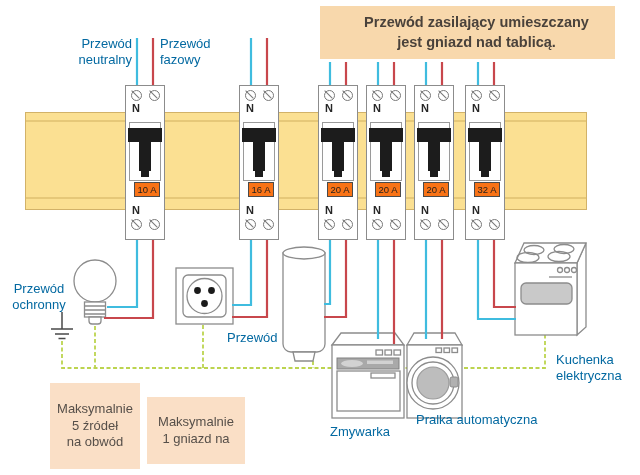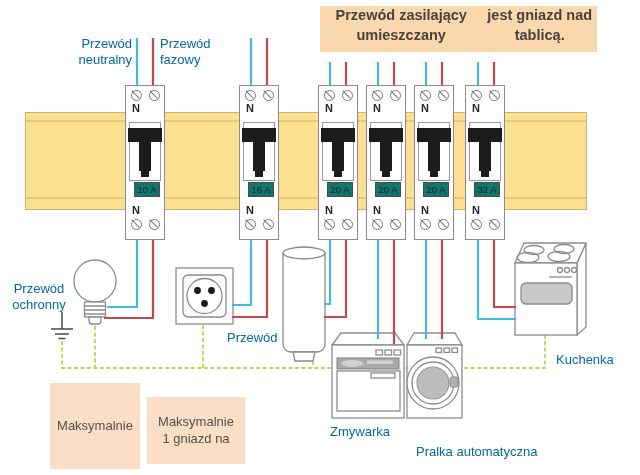--- a/index.html
+++ b/index.html
@@ -26,26 +26,26 @@
          position:relative;box-sizing:border-box;}
   .screw::after{content:"";position:absolute;left:-1.5px;top:3.4px;width:11px;height:0;
                 border-top:1.4px solid #787878;transform:rotate(45deg);}
   .nlab{position:absolute;left:6px;font-size:11px;font-weight:700;line-height:1;color:#262626;}
   .nlab.t{top:17px;} .nlab.b{top:119px;}
   .recess{position:absolute;left:3px;right:3px;top:36px;height:57px;border:1.4px solid #9a9a9a;}
   .tbar{position:absolute;left:-2px;right:-2px;top:5px;height:14px;background:#1c1c1c;}
   .tstem{position:absolute;left:9px;right:9px;top:19px;height:29px;background:#1c1c1c;}
   .tfoot{position:absolute;left:11px;right:11px;top:48px;height:6px;background:#1c1c1c;}
   .rating{position:absolute;left:8px;right:4px;top:96px;height:13px;border:1.4px solid #4a4a4a;
-          font-size:9.5px;line-height:13px;text-align:center;color:#1e1e1e;background:#0f766e;}
+          font-size:9.5px;line-height:13px;text-align:center;color:#1e1e1e;background:#f97316;}
   
   .lbl{position:absolute;font-size:13px;line-height:1.25;color:#0369a1;z-index:4;}
-  #note{position:absolute;left:320px;top:6px;width:277px;height:46px;background:var(--note-bg);
-        z-index:4;display:flex;flex-direction:row;justify-content:center;text-align:center;
-        font-size:14.5px;font-weight:700;color:#4a423b;line-height:1.35;}
+  #note{position:absolute;left:320px;top:6px;width:277px;height:53px;background:var(--note-bg);
+        z-index:4;display:flex;flex-direction:column;justify-content:center;text-align:center;
+        font-size:14.5px;font-weight:700;color:#4a423b;line-height:1.35;padding-left:18px;}
   .infobox{position:absolute;background:var(--info-bg);z-index:4;display:flex;flex-direction:column;
            justify-content:center;text-align:center;font-size:13px;line-height:1.3;color:#564f49;}
   #info1{left:50px;top:383px;width:90px;height:86px;}
   #info2{left:147px;top:397px;width:98px;height:67px;}
 </style>
 </head>
 <body>
 
 <div id="stage">
 
@@ -248,26 +248,29 @@
     <div>Przewód</div>
     <div>fazowy</div>
   </div>
   <div class="lbl" style="left:6px;top:281px;width:66px;text-align:center">
     <div>Przewód</div>
     <div>ochronny</div>
   </div>
 
   <div class="lbl" style="left:227px;top:330px;width:60px">Przewód</div>
   <div class="lbl" style="left:330px;top:424px;width:76px;text-align:left">Zmywarka</div>
-  <div class="lbl" style="left:416px;top:444px;width:145px">Pralka automatyczna</div>
+  <div class="lbl" style="left:416px;top:412px;width:145px">Pralka automatyczna</div>
   <div class="lbl" style="left:556px;top:352px;width:82px">
     <div>Kuchenka</div>
+    <div>elektryczna</div>
   </div>
 
   <div class="infobox" id="info1">
     <div>Maksymalnie</div>
+    <div>5 źródeł</div>
+    <div>na obwód</div>
   </div>
   <div class="infobox" id="info2">
     <div>Maksymalnie</div>
     <div>1 gniazd na</div>
   </div>
 
 </div>
 
 </body></html>

